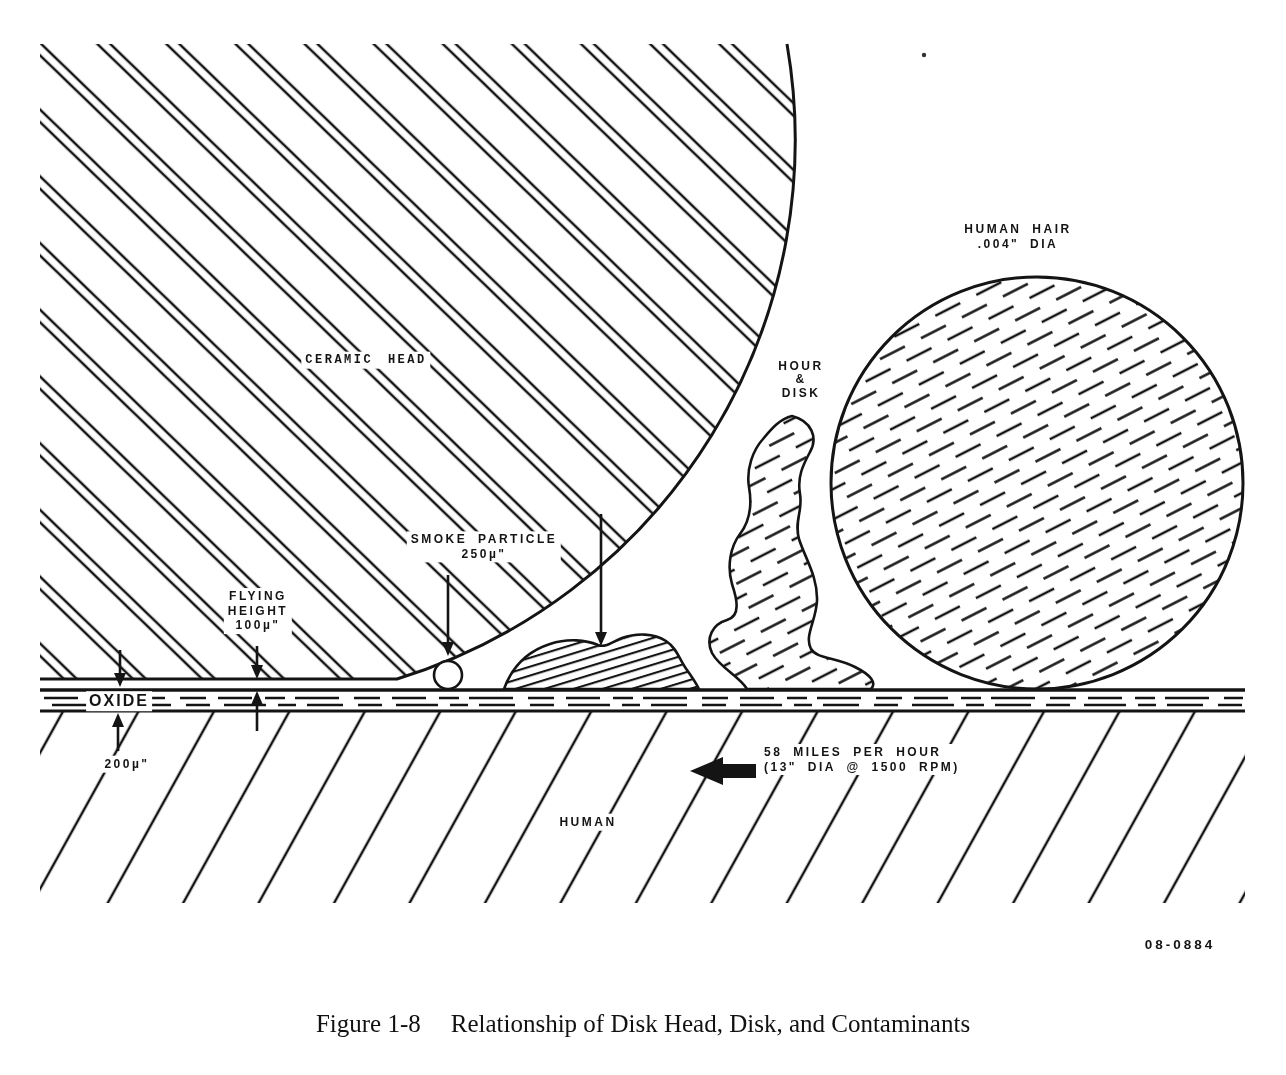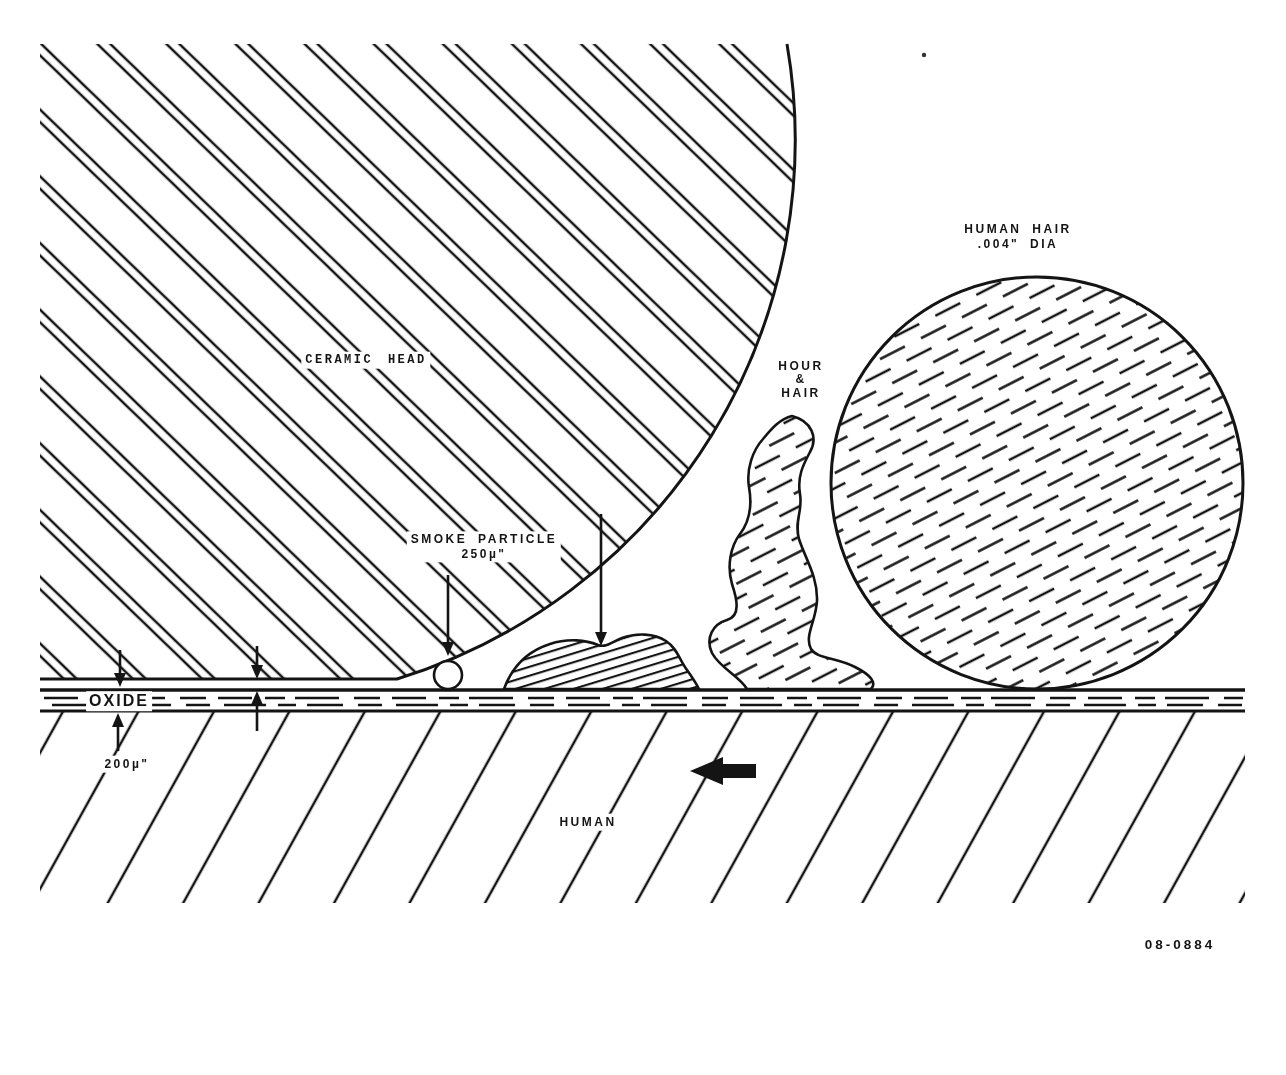--- a/index.html
+++ b/index.html
@@ -127,33 +127,45 @@
   <div class="lbl lbl-ceramic">CERAMIC HEAD</div>
 
   <div class="lbl lbl-hair">
     <span class="sub">HUMAN HAIR</span>
     <span class="sub">.004" DIA</span>
   </div>
 
   <div class="lbl lbl-lint">
     <span class="sub">HOUR</span>
     <span class="sub">&amp;</span>
-    <span class="sub">HAIR</span>
+    <span class="sub">DISK</span>
   </div>
 
 
   <div class="lbl lbl-smoke">
     <span class="sub">SMOKE PARTICLE</span>
     <span class="sub">250µ"</span>
   </div>
 
+  <div class="lbl lbl-flying">
+    <span class="sub">FLYING</span>
+    <span class="sub">HEIGHT</span>
+    <span class="sub">100µ"</span>
+  </div>
 
   <div class="lbl lbl-oxide">OXIDE</div>
 
   <div class="lbl lbl-200">200µ"</div>
 
+  <div class="lbl lbl-speed">
+    <span class="sub">58 MILES PER HOUR</span>
+    <span class="sub">(13" DIA @ 1500 RPM)</span>
+  </div>
 
   <div class="lbl lbl-disk">HUMAN</div>
 
   <div class="lbl lbl-partnum">08-0884</div>
 
+  <div class="caption">
+    <span class="cap-prefix">Figure 1-8</span><span>Relationship of Disk Head, Disk, and Contaminants</span>
+  </div>
 
 </div>
 
 </body></html>

